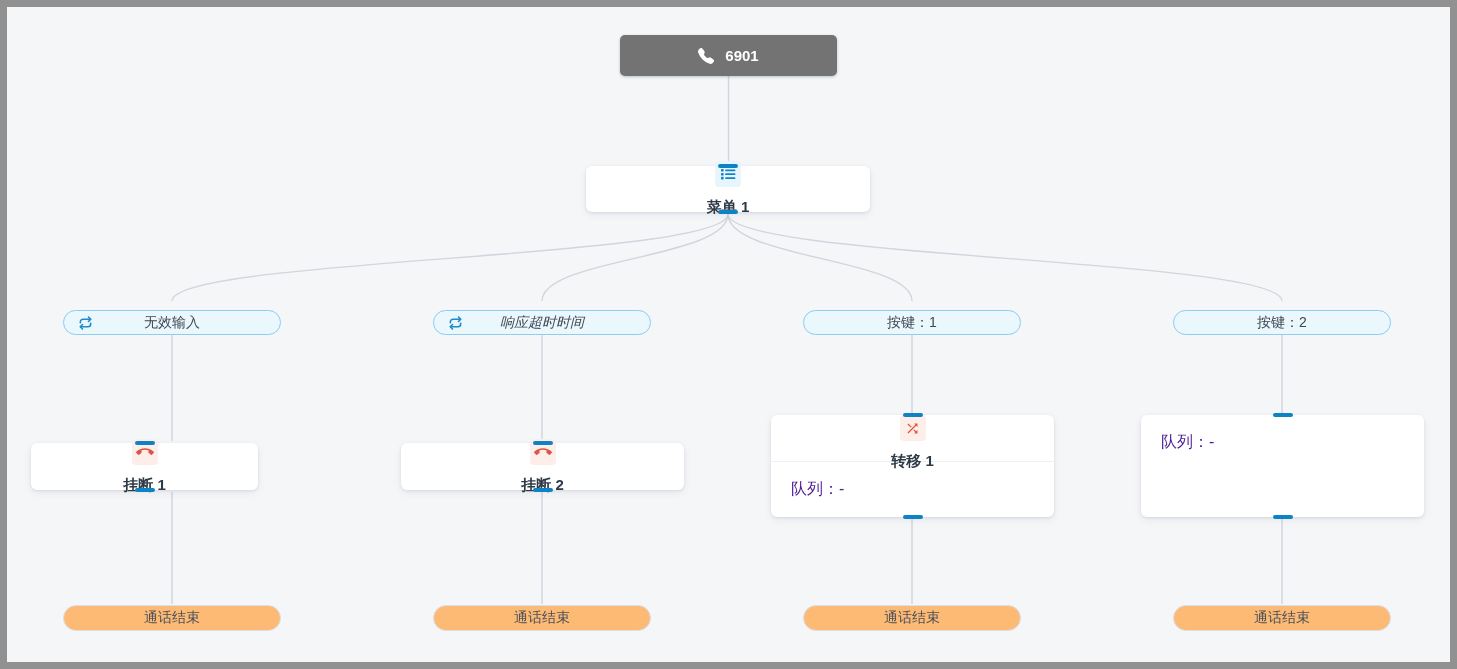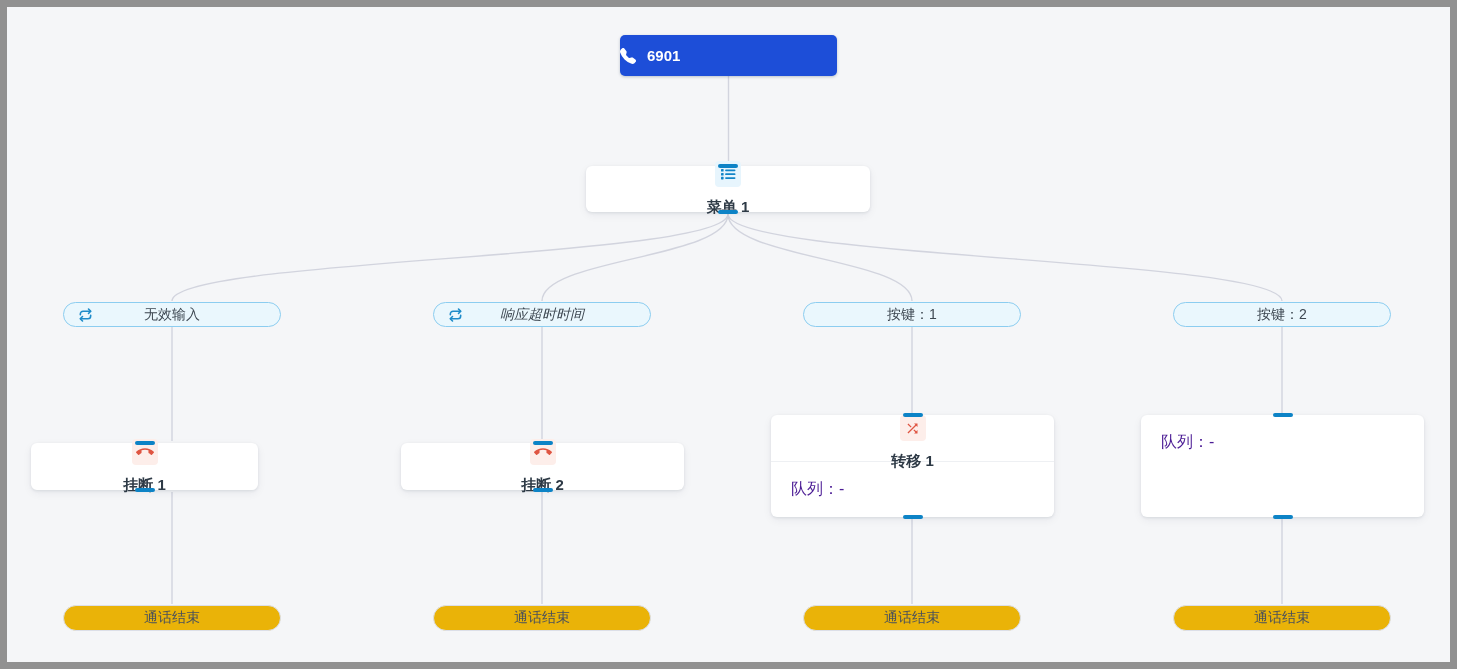--- a/index.html
+++ b/index.html
@@ -20,22 +20,22 @@
     position: absolute; left: 0; top: 0;
     width: 1457px; height: 669px; z-index: 1;
   }
   svg.edges path { stroke: #d2d4de; stroke-width: 1.4; fill: none; }
 
   .node { position: absolute; z-index: 10; }
 
   
   .entry-node {
     left: 620px; top: 35px; width: 217px; height: 41px;
-    background: #1d4ed8; border-radius: 5px;
-    display: flex; align-items: center; gap: 11px;
+    background: #737373; border-radius: 5px;
+    display: flex; align-items: center; justify-content: center; gap: 11px;
     color: #ffffff; font-size: 15px; font-weight: 600;
     box-shadow: 0 1px 3px rgba(10,40,70,.25);
     cursor: pointer;
   }
 
   
   .card {
     background: #ffffff; border-radius: 6px;
     box-shadow: 0 1px 3px rgba(25,39,60,.10), 0 3px 10px rgba(25,39,60,.06);
     cursor: pointer;
@@ -64,36 +64,36 @@
     height: 47px; display: flex; align-items: center; gap: 11px;
     padding: 0 18px; border-bottom: 1px solid #eef0f3; flex-direction: column;
   }
   .transfer-body {
     height: 54px; display: flex; align-items: center; padding: 0 20px;
     font-size: 16px; color: #4c1d95;
   }
 
   
   .branch-pill {
-    top: 302px; width: 218px; height: 25px;
+    top: 310px; width: 218px; height: 25px;
     background: #eaf7fd; border: 1px solid #8ccdf0; border-radius: 13px;
     display: flex; align-items: center; justify-content: center;
     font-size: 14px; color: #3d4751; cursor: pointer;
   }
   .branch-0 { left: 63px; } .branch-1 { left: 433px; font-style: italic; }
   .branch-2 { left: 803px; } .branch-3 { left: 1173px; }
   .branch-pill .loop-wrap {
     position: absolute; left: 14px; top: 50%; transform: translateY(-50%);
     display: flex; align-items: center;
   }
 
   
   .end-pill {
     top: 605px; width: 218px; height: 26px;
-    background: #eab308; border: 1px solid #dcdfe8; border-radius: 13px;
+    background: #fdba74; border: 1px solid #dcdfe8; border-radius: 13px;
     display: flex; align-items: center; justify-content: center;
     font-size: 14px; color: #4a515b; cursor: default;
   }
   .end-0 { left: 63px; } .end-1 { left: 433px; }
   .end-2 { left: 803px; } .end-3 { left: 1173px; }
 
   
   .handle {
     position: absolute; left: 50%; transform: translateX(-50%);
     width: 20px; height: 4px; border-radius: 2px;

